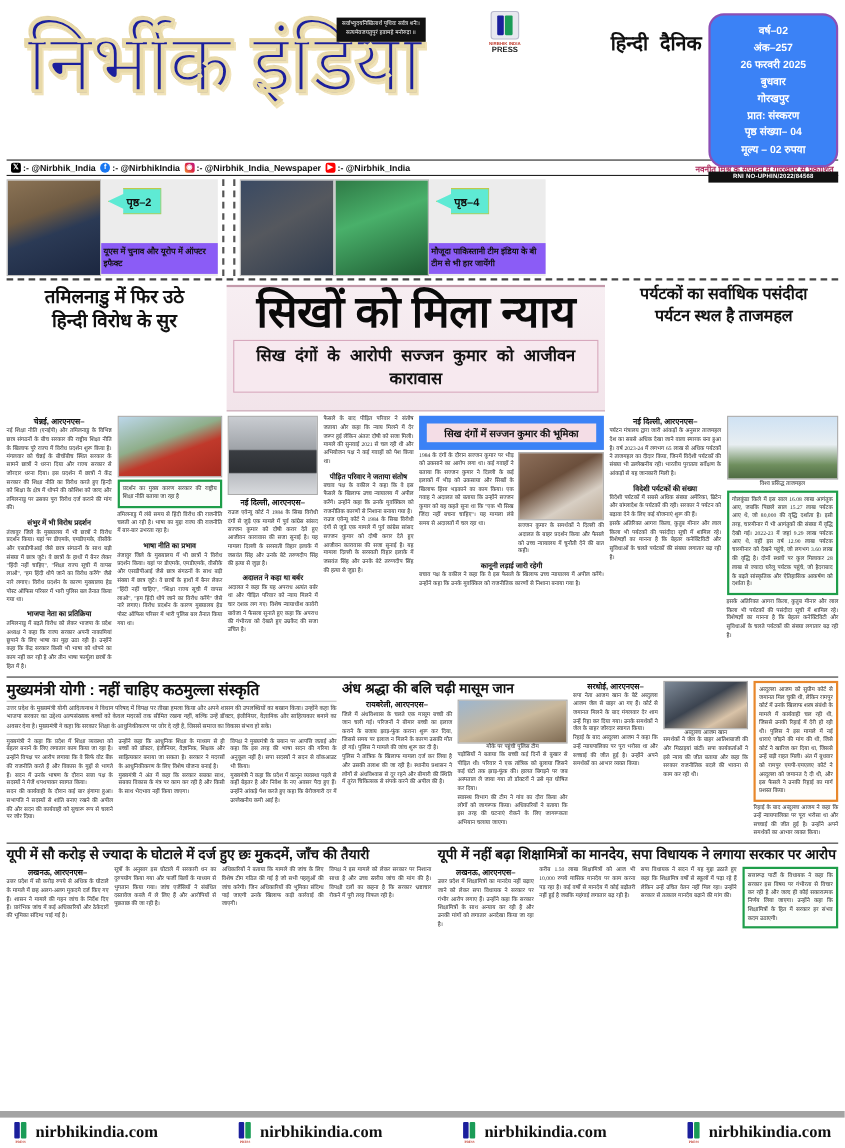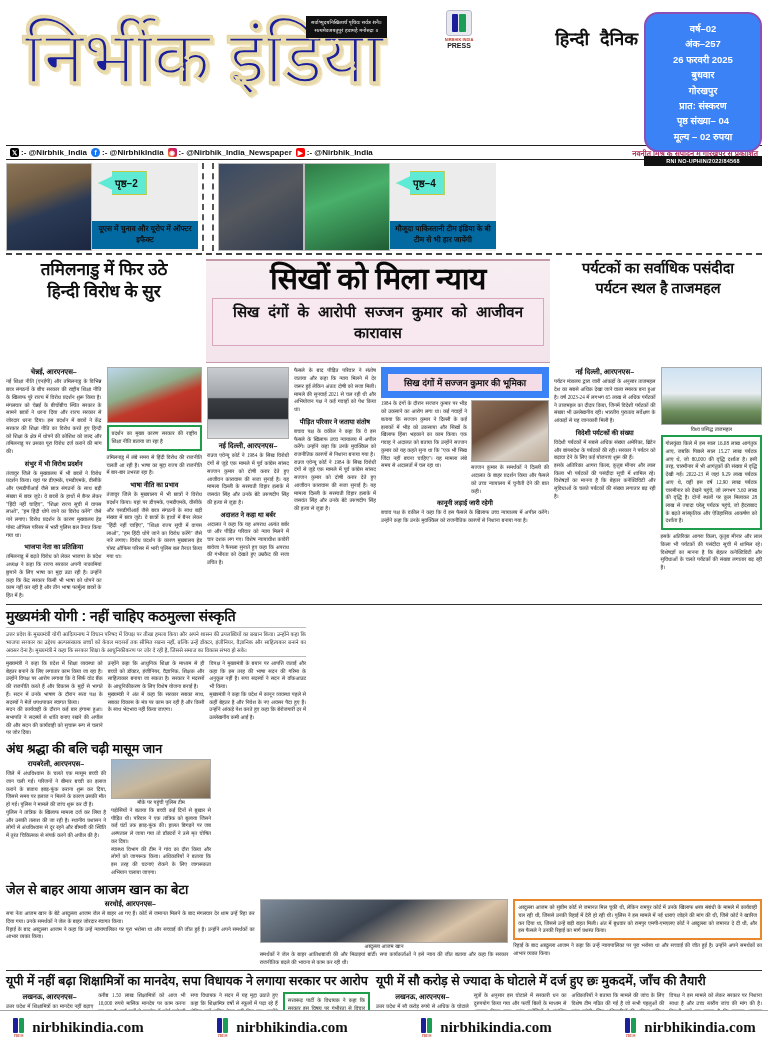--- a/index.html
+++ b/index.html
@@ -105,23 +105,23 @@
   .arrow-tag {
     position: absolute; top: 8px; left: 6px;
     background: #5eead4; color: #111;
     font-family: "Liberation Sans", sans-serif; font-weight: bold; font-size: 10px;
     padding: 4px 8px 4px 16px;
     clip-path: polygon(14px 0, 100% 0, 100% 100%, 14px 100%, 14px 78%, 0 50%, 14px 22%);
     border: 1px solid #c9c63c;
   }
   .promo-cap {
     position: absolute; left: 0; right: 0; bottom: 2px;
-    background: #0369a1; color: #111;
-    font-family: "Liberation Sans", sans-serif; font-weight: bold;
-    font-size: 7.5px; line-height: 1.45; text-align: center; padding: 3px 2px;
+    background: #8b5cf6; color: #111;
+    font-family: "Liberation Sans", sans-serif; font-weight: bold;
+    font-size: 7.5px; line-height: 1.45; padding: 3px 2px;
   }
   .promo-div { width: 0; border-left: 2px dashed #555; margin: 0 4px; }
 
   
   .img-trump { background: linear-gradient(160deg,#8b7355 0%,#6e5a42 35%,#2b3a55 55%,#1c2740 100%); }
   .img-rail  { background: #fff; position: relative; }
   .img-rail:after {
     content: ""; position: absolute; inset: 6px;
     border: 3px solid #e03a2f; border-radius: 50%;
     box-shadow: inset 0 0 0 3px #fff, inset 0 0 0 6px #e03a2f;
@@ -140,21 +140,21 @@
   }
   .hl-left .hl-big { font-size: 17px; line-height: 1.32; }
   .hl-right .hl-big { font-size: 14.5px; line-height: 1.35; }
   .center-hero {
     background: linear-gradient(#f7eef2,#f2e4ea);
     border-top: 2px solid #c49aab; border-bottom: 1px solid #c49aab;
     padding: 2px 0 4px; text-align: center;
   }
   .center-hero h1 {
     font-family: "Liberation Sans", sans-serif; font-weight: bold;
-    font-size: 30px; line-height: 1.08; color: #0a0a0a; letter-spacing: -.5px;
+    font-size: 40px; line-height: 1.08; color: #0a0a0a; letter-spacing: -.5px;
   }
   .center-sub {
     margin: 3px 6px 12px; background: #f7e9ef; border: 1px solid #d7a8bd;
     font-family: Liberation Mono, monospace; font-weight: bold;
     font-size: 15px; padding: 2px 0; color: #111;
   }
 
   
   .cols { display: flex; gap: 5px; }
   .col { flex: 1; }
@@ -178,42 +178,42 @@
     background-size: cover; background-position: center;
     border: 1px solid #aaa; width: 100%;
   }
   .band-title {
     font-family: "Liberation Sans", sans-serif; font-weight: bold;
     background: #f4dde6; border: 7px solid #3b82f6;
     font-size: 9px; text-align: center; padding: 2px 0; color: #111;
   }
 
   
-  .mid-row { display: flex; gap: 5px; margin-top: 4px; border-top: 1.5px solid #333; padding-top: 3px; flex-direction: column; }
+  .mid-row { display: flex; gap: 5px; margin-top: 4px; border-top: 1.5px solid #333; padding-top: 3px; }
   .mid-hl {
     font-family: "Liberation Sans", sans-serif; font-weight: bold;
     font-size: 14px; color: #111; line-height: 1.2; margin-bottom: 2px;
   }
   .mid-lead {
     font-size: 5.4px; line-height: 1.5; text-align: justify;
     border-top: 1px solid #bbb; border-bottom: 1px solid #bbb;
     padding: 2px 0; margin-bottom: 3px; color: #333;
   }
 
   
   .bot-row { display: flex; gap: 6px; margin-top: 4px; border-top: 1.5px solid #333; padding-top: 3px; }
   .bot-hl {
     font-family: "Liberation Sans", sans-serif; font-weight: bold;
     font-size: 12.5px; color: #111; line-height: 1.2; margin-bottom: 3px;
   }
 
   
   .footer {
     position: absolute; left: 0; right: 0; bottom: 0; height: 34px;
-    display: flex; align-items: center; border-top: 1px solid #a3a3a3;
+    display: flex; align-items: center; border-top: 6px solid #a3a3a3;
     background: #fff;
     gap: 48px;
   }
   .foot-cell { flex: 1; display: flex; align-items: center; justify-content: center; gap: 7px; }
   .foot-logo { width: 13px; height: 20px; position: relative; }
   .foot-logo:before {
     content: ""; position: absolute; left: 1px; top: 0; width: 5px; height: 15px;
     background: #1b1f9c; border-radius: 1px;
   }
   .foot-logo:after {
@@ -422,21 +422,20 @@
         <div class="col">
           <div class="photo" style="height:40px;background:linear-gradient(160deg,#9db6cf 0%,#c9b89c 50%,#7e6a52 100%);"></div>
           <div class="body-text" style="text-align:center;">मौके पर पहुंची पुलिस टीम</div>
           <div class="body-text">पड़ोसियों ने बताया कि बच्ची कई दिनों से बुखार से पीड़ित थी। परिवार ने एक तांत्रिक को बुलाया जिसने कई घंटों तक झाड़-फूंक की। हालत बिगड़ने पर जब अस्पताल ले जाया गया तो डॉक्टरों ने उसे मृत घोषित कर दिया।</div>
           <div class="body-text">स्वास्थ्य विभाग की टीम ने गांव का दौरा किया और लोगों को जागरूक किया। अधिकारियों ने बताया कि इस तरह की घटनाएं रोकने के लिए जागरूकता अभियान चलाया जाएगा।</div>
         </div>
       </div>
     </div>
 
     <div style="flex:1;">
-      <div class="mid-hl" style="font-size:13px;">जेल से बाहर आया आजम खान का बेटा</div>
       <div class="cols">
         <div class="col">
           <div class="dateline">सरधोई, आरएनएस–</div>
           <div class="body-text">सपा नेता आजम खान के बेटे अब्दुल्ला आजम जेल से बाहर आ गए हैं। कोर्ट से जमानत मिलने के बाद मंगलवार देर शाम उन्हें रिहा कर दिया गया। उनके समर्थकों ने जेल के बाहर जोरदार स्वागत किया।</div>
           <div class="body-text">रिहाई के बाद अब्दुल्ला आजम ने कहा कि उन्हें न्यायपालिका पर पूरा भरोसा था और सच्चाई की जीत हुई है। उन्होंने अपने समर्थकों का आभार व्यक्त किया।</div>
         </div>
         <div class="col">
           <div class="photo" style="height:44px;background:linear-gradient(150deg,#7f8b99 0%,#3c4450 45%,#d9c3a8 75%,#8d7a66 100%);"></div>
           <div class="body-text" style="text-align:center;">अब्दुल्ला आजम खान</div>
           <div class="body-text">समर्थकों ने जेल के बाहर आतिशबाजी की और मिठाइयां बांटीं। सपा कार्यकर्ताओं ने इसे न्याय की जीत बताया और कहा कि सरकार राजनीतिक बदले की भावना से काम कर रही थी।</div>
@@ -446,56 +445,56 @@
             <div class="body-text">अब्दुल्ला आजम को सुप्रीम कोर्ट से जमानत मिल चुकी थी, लेकिन रामपुर कोर्ट में उनके खिलाफ शस्त्र संबंधी के मामले में कार्यवाही चल रही थी, जिससे उनकी रिहाई में देरी हो रही थी। पुलिस ने इस मामले में नई धाराएं जोड़ने की मांग की थी, जिसे कोर्ट ने खारिज कर दिया था, जिससे उन्हें बड़ी राहत मिली। अंत में बुधवार को रामपुर एमपी-एमएलए कोर्ट ने अब्दुल्ला को जमानत दे दी थी, और इस फैसले ने उनकी रिहाई का मार्ग प्रशस्त किया।</div>
           </div>
           <div class="body-text" style="margin-top:2px;">रिहाई के बाद अब्दुल्ला आजम ने कहा कि उन्हें न्यायपालिका पर पूरा भरोसा था और सच्चाई की जीत हुई है। उन्होंने अपने समर्थकों का आभार व्यक्त किया।</div>
         </div>
       </div>
     </div>
   </div>
 
   <div class="bot-row">
 
+    <div style="width:386px;">
+      <div class="bot-hl">यूपी में सौ करोड़ से ज्यादा के घोटाले में दर्ज हुए छः मुकदमें, जाँच की तैयारी</div>
+      <div class="cols">
+        <div class="col">
+          <div class="dateline">लखनऊ, आरएनएस–</div>
+          <div class="body-text">उत्तर प्रदेश में सौ करोड़ रुपये से अधिक के घोटाले के मामले में छह अलग-अलग मुकदमे दर्ज किए गए हैं। शासन ने मामले की गहन जांच के निर्देश दिए हैं। प्रारंभिक जांच में कई अधिकारियों और ठेकेदारों की भूमिका संदिग्ध पाई गई है।</div>
+        </div>
+        <div class="col">
+          <div class="body-text">सूत्रों के अनुसार इस घोटाले में सरकारी धन का दुरुपयोग किया गया और फर्जी बिलों के माध्यम से भुगतान किया गया। जांच एजेंसियों ने संबंधित दस्तावेज कब्जे में ले लिए हैं और आरोपियों से पूछताछ की जा रही है।</div>
+        </div>
+        <div class="col">
+          <div class="body-text">अधिकारियों ने बताया कि मामले की जांच के लिए विशेष टीम गठित की गई है जो सभी पहलुओं की जांच करेगी। जिन अधिकारियों की भूमिका संदिग्ध पाई जाएगी उनके खिलाफ कड़ी कार्रवाई की जाएगी।</div>
+        </div>
+        <div class="col">
+          <div class="body-text">विपक्ष ने इस मामले को लेकर सरकार पर निशाना साधा है और उच्च स्तरीय जांच की मांग की है। विपक्षी दलों का कहना है कि सरकार भ्रष्टाचार रोकने में पूरी तरह विफल रही है।</div>
+        </div>
+      </div>
+    </div>
+
     <div style="flex:1;">
       <div class="bot-hl">यूपी में नहीं बढ़ा शिक्षामित्रों का मानदेय, सपा विधायक ने लगाया सरकार पर आरोप</div>
       <div class="cols">
         <div class="col">
           <div class="dateline">लखनऊ, आरएनएस–</div>
           <div class="body-text">उत्तर प्रदेश में शिक्षामित्रों का मानदेय नहीं बढ़ाए जाने को लेकर सपा विधायक ने सरकार पर गंभीर आरोप लगाए हैं। उन्होंने कहा कि सरकार शिक्षामित्रों के साथ अन्याय कर रही है और उनकी मांगों को लगातार अनदेखा किया जा रहा है।</div>
         </div>
         <div class="col">
           <div class="body-text">करीब 1.50 लाख शिक्षामित्रों को आज भी 10,000 रुपये मासिक मानदेय पर काम करना पड़ रहा है। कई वर्षों से मानदेय में कोई बढ़ोतरी नहीं हुई है जबकि महंगाई लगातार बढ़ रही है।</div>
         </div>
         <div class="col">
           <div class="body-text">सपा विधायक ने सदन में यह मुद्दा उठाते हुए कहा कि शिक्षामित्र वर्षों से स्कूलों में पढ़ा रहे हैं लेकिन उन्हें उचित वेतन नहीं मिल रहा। उन्होंने सरकार से तत्काल मानदेय बढ़ाने की मांग की।</div>
         </div>
         <div class="col">
           <div class="box-green">
             <div class="body-text">सत्तारूढ़ पार्टी के विधायक ने कहा कि सरकार इस विषय पर गंभीरता से विचार कर रही है और जल्द ही कोई सकारात्मक निर्णय लिया जाएगा। उन्होंने कहा कि शिक्षामित्रों के हित में सरकार हर संभव कदम उठाएगी।</div>
           </div>
-        </div>
-      </div>
-    </div>
-
-    <div style="width:386px;">
-      <div class="bot-hl">यूपी में सौ करोड़ से ज्यादा के घोटाले में दर्ज हुए छः मुकदमें, जाँच की तैयारी</div>
-      <div class="cols">
-        <div class="col">
-          <div class="dateline">लखनऊ, आरएनएस–</div>
-          <div class="body-text">उत्तर प्रदेश में सौ करोड़ रुपये से अधिक के घोटाले के मामले में छह अलग-अलग मुकदमे दर्ज किए गए हैं। शासन ने मामले की गहन जांच के निर्देश दिए हैं। प्रारंभिक जांच में कई अधिकारियों और ठेकेदारों की भूमिका संदिग्ध पाई गई है।</div>
-        </div>
-        <div class="col">
-          <div class="body-text">सूत्रों के अनुसार इस घोटाले में सरकारी धन का दुरुपयोग किया गया और फर्जी बिलों के माध्यम से भुगतान किया गया। जांच एजेंसियों ने संबंधित दस्तावेज कब्जे में ले लिए हैं और आरोपियों से पूछताछ की जा रही है।</div>
-        </div>
-        <div class="col">
-          <div class="body-text">अधिकारियों ने बताया कि मामले की जांच के लिए विशेष टीम गठित की गई है जो सभी पहलुओं की जांच करेगी। जिन अधिकारियों की भूमिका संदिग्ध पाई जाएगी उनके खिलाफ कड़ी कार्रवाई की जाएगी।</div>
-        </div>
-        <div class="col">
-          <div class="body-text">विपक्ष ने इस मामले को लेकर सरकार पर निशाना साधा है और उच्च स्तरीय जांच की मांग की है। विपक्षी दलों का कहना है कि सरकार भ्रष्टाचार रोकने में पूरी तरह विफल रही है।</div>
         </div>
       </div>
     </div>
   </div>
 
   <div class="footer">
     <div class="foot-cell">
       <span class="foot-logo">
           <span class="foot-tag">PRESS</span>
         </span>

